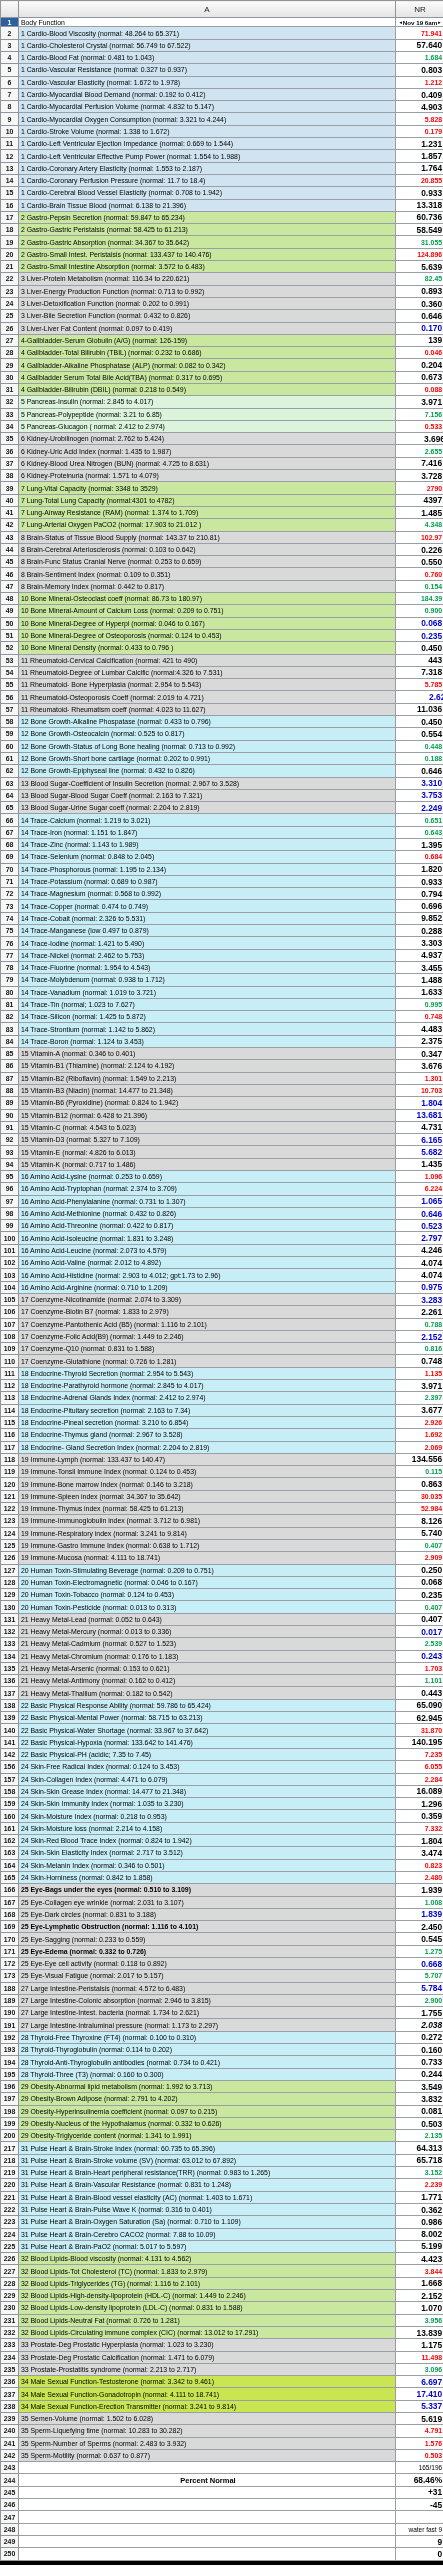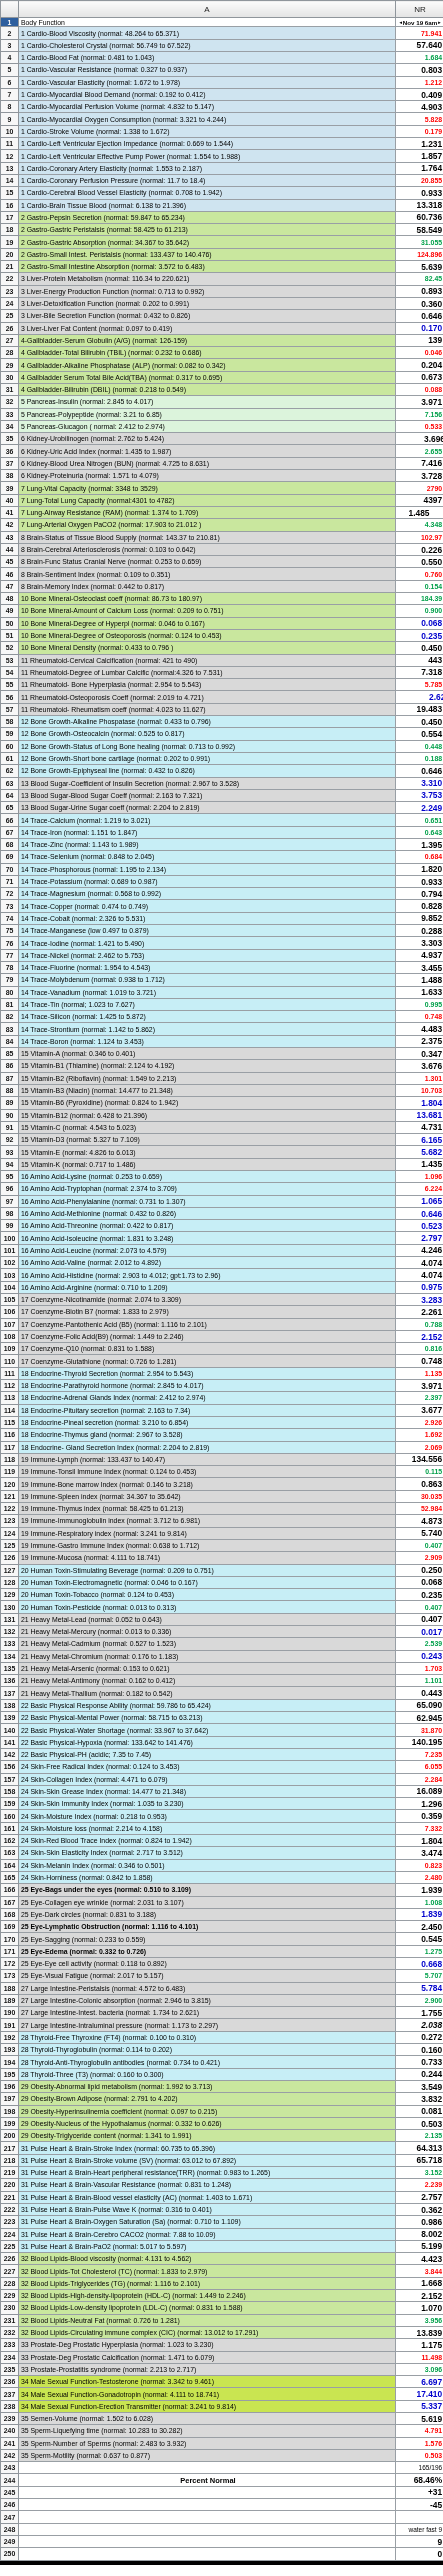--- a/index.html
+++ b/index.html
@@ -243,21 +243,21 @@
         <td class="val small" style="color: rgb(255, 0, 0);">2790</td>
       </tr>
       <tr class="data">
         <td class="rn">40</td>
         <td class="lbl" style="background: rgb(201, 231, 158);">7 Lung-Total Lung Capacity (normal:4301 to 4782)</td>
         <td class="val big" style="color: rgb(0, 0, 0);">4397</td>
       </tr>
       <tr class="data">
         <td class="rn">41</td>
         <td class="lbl" style="background: rgb(201, 231, 158);">7 Lung-Airway Resistance (RAM) (normal: 1.374 to 1.709)</td>
-        <td class="val big" style="color: rgb(0, 0, 0); text-align: center;">1.485</td>
+        <td class="val big" style="color: rgb(0, 0, 0);">1.485</td>
       </tr>
       <tr class="data">
         <td class="rn">42</td>
         <td class="lbl" style="background: rgb(201, 231, 158);">7 Lung-Arterial Oxygen PaCO2 (normal: 17.903 to 21.012 )</td>
         <td class="val small" style="color: rgb(0, 160, 74);">4.348</td>
       </tr>
       <tr class="data">
         <td class="rn">43</td>
         <td class="lbl" style="background: rgb(217, 217, 217);">8 Brain-Status of Tissue Blood Supply (normal: 143.37 to 210.81)</td>
         <td class="val small" style="color: rgb(255, 0, 0);">102.97</td>
@@ -323,21 +323,21 @@
         <td class="val small" style="color: rgb(255, 0, 0);">5.785</td>
       </tr>
       <tr class="data">
         <td class="rn">56</td>
         <td class="lbl" style="background: rgb(217, 217, 217);">11 Rheumatoid-Osteoporosis Coeff (normal: 2.019 to 4.721)</td>
         <td class="val big" style="color: rgb(0, 0, 205); padding-left: 33px;">2.625</td>
       </tr>
       <tr class="data">
         <td class="rn">57</td>
         <td class="lbl" style="background: rgb(217, 217, 217);">11 Rheumatoid- Rheumatism coeff (normal: 4.023 to 11.627)</td>
-        <td class="val big" style="color: rgb(0, 0, 0);">19.483</td>
+        <td class="val big" style="color: rgb(0, 0, 0);">11.036</td>
       </tr>
       <tr class="data">
         <td class="rn">58</td>
         <td class="lbl" style="background: rgb(199, 238, 246);">12 Bone Growth-Alkaline Phospatase (normal: 0.433 to 0.796)</td>
         <td class="val big" style="color: rgb(0, 0, 0);">0.450</td>
       </tr>
       <tr class="data">
         <td class="rn">59</td>
         <td class="lbl" style="background: rgb(199, 238, 246);">12 Bone Growth-Osteocalcin (normal: 0.525 to 0.817)</td>
         <td class="val big" style="color: rgb(0, 0, 0);">0.554</td>
@@ -403,21 +403,21 @@
         <td class="val big" style="color: rgb(0, 0, 0);">0.933</td>
       </tr>
       <tr class="data">
         <td class="rn">72</td>
         <td class="lbl" style="background: rgb(199, 238, 246);">14 Trace-Magnesium (normal: 0.568 to 0.992)</td>
         <td class="val big" style="color: rgb(0, 0, 0);">0.794</td>
       </tr>
       <tr class="data">
         <td class="rn">73</td>
         <td class="lbl" style="background: rgb(199, 238, 246);">14 Trace-Copper (normal: 0.474 to 0.749)</td>
-        <td class="val big" style="color: rgb(0, 0, 0);">0.828</td>
+        <td class="val big" style="color: rgb(0, 0, 0);">0.696</td>
       </tr>
       <tr class="data">
         <td class="rn">74</td>
         <td class="lbl" style="background: rgb(199, 238, 246);">14 Trace-Cobalt (normal: 2.326 to 5.531)</td>
         <td class="val big" style="color: rgb(0, 0, 0);">9.852</td>
       </tr>
       <tr class="data">
         <td class="rn">75</td>
         <td class="lbl" style="background: rgb(199, 238, 246);">14 Trace-Manganese (low 0.497 to 0.879)</td>
         <td class="val big" style="color: rgb(0, 0, 0);">0.288</td>
@@ -653,21 +653,21 @@
         <td class="val small" style="color: rgb(255, 0, 0);">30.035</td>
       </tr>
       <tr class="data">
         <td class="rn">122</td>
         <td class="lbl" style="background: rgb(217, 217, 217);">19 Immune-Thymus index (normal: 58.425 to 61.213)</td>
         <td class="val small" style="color: rgb(255, 0, 0);">52.984</td>
       </tr>
       <tr class="data">
         <td class="rn">123</td>
         <td class="lbl" style="background: rgb(217, 217, 217);">19 Immune-Immunoglobulin index (normal: 3.712 to 6.981)</td>
-        <td class="val big" style="color: rgb(0, 0, 0);">4.873</td>
+        <td class="val big" style="color: rgb(0, 0, 0);">8.126</td>
       </tr>
       <tr class="data">
         <td class="rn">124</td>
         <td class="lbl" style="background: rgb(217, 217, 217);">19 Immune-Respiratory index (normal: 3.241 to 9.814)</td>
         <td class="val big" style="color: rgb(0, 0, 0);">5.740</td>
       </tr>
       <tr class="data">
         <td class="rn">125</td>
         <td class="lbl" style="background: rgb(217, 217, 217);">19 Immune-Gastro Immune Index (normal: 0.638 to 1.712)</td>
         <td class="val small" style="color: rgb(0, 160, 74);">0.407</td>
@@ -928,21 +928,21 @@
         <td class="val small" style="color: rgb(0, 160, 74);">3.152</td>
       </tr>
       <tr class="data">
         <td class="rn">220</td>
         <td class="lbl" style="background: rgb(199, 238, 246);">31 Pulse Heart &amp; Brain-Vascular Resistance (normal: 0.831 to 1.248)</td>
         <td class="val small" style="color: rgb(255, 0, 0);">2.239</td>
       </tr>
       <tr class="data">
         <td class="rn">221</td>
         <td class="lbl" style="background: rgb(199, 238, 246);">31 Pulse Heart &amp; Brain-Blood vessel elasticity (AC) (normal: 1.403 to 1.671)</td>
-        <td class="val big" style="color: rgb(0, 0, 0);">2.757</td>
+        <td class="val big" style="color: rgb(0, 0, 0);">1.771</td>
       </tr>
       <tr class="data">
         <td class="rn">222</td>
         <td class="lbl" style="background: rgb(199, 238, 246);">31 Pulse Heart &amp; Brain-Pulse Wave K (normal: 0.316 to 0.401)</td>
         <td class="val big" style="color: rgb(0, 0, 0);">0.362</td>
       </tr>
       <tr class="data">
         <td class="rn">223</td>
         <td class="lbl" style="background: rgb(199, 238, 246);">31 Pulse Heart &amp; Brain-Oxygen Saturation (Sa) (normal: 0.710 to 1.109)</td>
         <td class="val big" style="color: rgb(0, 0, 0);">0.986</td>

